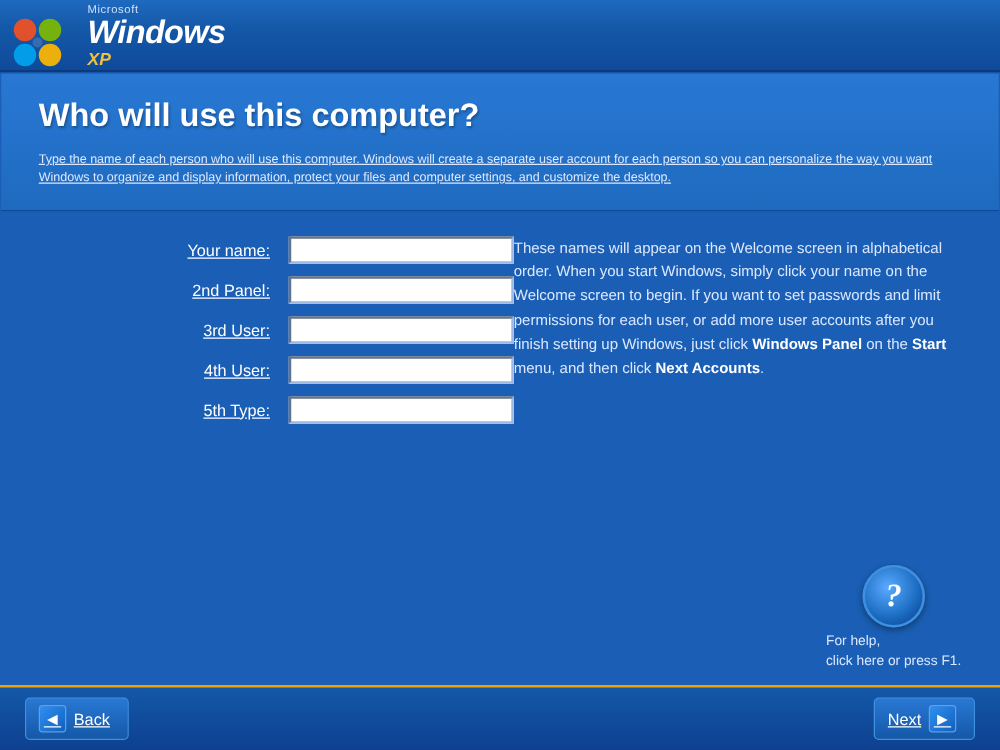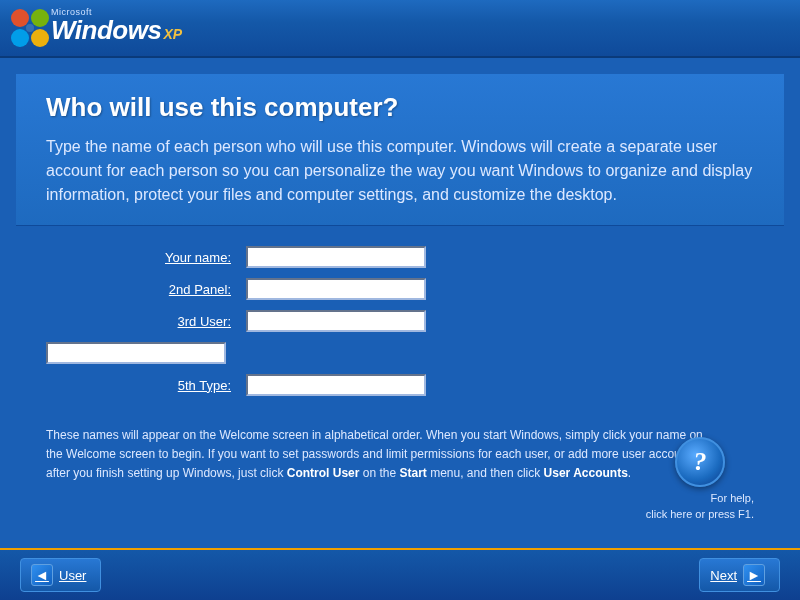--- a/index.html
+++ b/index.html
@@ -20,22 +20,22 @@
       height: 58px;
       display: flex;
       align-items: center;
       padding: 0 10px;
       border-bottom: 2px solid #0a3a7a;
       flex-shrink: 0;
     }
 
     .windows-logo {
       display: flex;
-      align-items: flex-start;
-      gap: 1px;
+      align-items: flex-end;
+      gap: 20px;
     }
 
     .xp-flag {
       width: 40px;
       height: 40px;
       position: relative;
     }
 
     .xp-flag svg {
       width: 40px;
@@ -70,52 +70,52 @@
       font-weight: bold;
       font-style: italic;
       vertical-align: super;
       font-size: 14px;
     }
 
     
     .main-content {
       flex: 1;
       background: linear-gradient(180deg, #1a5fb5 0%, #1a5fb5 100%);
-      padding: 16px;
+      padding: 1px;
       display: flex;
       flex-direction: column;
       overflow: hidden;
     }
 
     .page-header {
       background: linear-gradient(180deg, #2878d4 0%, #1e6abf 100%);
       padding: 18px 30px 18px 30px;
       border-bottom: 1px solid #0f4a9a;
     }
 
     .page-title {
       font-size: 26px;
       color: #ffffff;
       font-weight: bold;
       text-shadow: 1px 1px 2px rgba(0,0,0,0.3);
       margin-bottom: 12px;
     }
 
     .page-description {
-      font-size: 16px;
+      font-size: 10px;
       color: #dce8ff;
       line-height: 1.5;
       max-width: 720px;
+      text-decoration: underline;
     }
 
     .page-body {
       flex: 1;
       padding: 20px 30px;
       display: flex;
-      flex-direction: column;
       position: relative;
     }
 
     .user-fields {
       margin-bottom: 20px;
     }
 
     .field-row {
       display: flex;
       align-items: center;
@@ -184,21 +184,21 @@
       font-size: 26px;
       color: #ffffff;
       font-weight: bold;
       font-style: italic;
       font-family: serif;
     }
 
     .help-text {
       font-size: 11px;
       color: #dce8ff;
-      text-align: right;
+      text-align: left;
       line-height: 1.4;
     }
 
     
     .bottom-bar {
       background: linear-gradient(180deg, #1458a8 0%, #0e4090 100%);
       height: 52px;
       display: flex;
       align-items: center;
       justify-content: space-between;
@@ -255,21 +255,21 @@
         <ellipse cx="10" cy="10" rx="9" ry="9" fill="#f25022" opacity="0.92"></ellipse>
         <ellipse cx="30" cy="10" rx="9" ry="9" fill="#7fba00" opacity="0.92"></ellipse>
         <ellipse cx="10" cy="30" rx="9" ry="9" fill="#00a4ef" opacity="0.92"></ellipse>
         <ellipse cx="30" cy="30" rx="9" ry="9" fill="#ffb900" opacity="0.92"></ellipse>
 
         <ellipse cx="20" cy="20" rx="4" ry="4" fill="rgba(255,255,255,0.15)"></ellipse>
       </svg>
     </div>
     <div class="windows-text">
       <span class="microsoft-label">Microsoft</span>
-      <div style="display:flex;align-items:baseline;gap:2px;">
+      <div style="display:flex;align-items:baseline;gap:2px;flex-direction:column;">
         <span class="windows-label">Windows</span>
         <span class="xp-label">XP</span>
       </div>
     </div>
   </div>
 </div>
 
 <div class="main-content">
 
   <div class="page-header">
@@ -290,54 +290,55 @@
         <label class="field-label" for="user2">2nd Panel:</label>
         <input class="field-input" id="user2" type="text" value="" style="">
       </div>
 
       <div class="field-row">
         <label class="field-label" for="user3">3rd User:</label>
         <input class="field-input" id="user3" type="text" value="" style="">
       </div>
 
       <div class="field-row">
+        <label class="field-label" for="user4">4th User:</label>
         <input class="field-input" id="user4" type="text" value="" style="">
       </div>
 
       <div class="field-row">
         <label class="field-label" for="user5">5th Type:</label>
         <input class="field-input" id="user5" type="text" value="" style="">
       </div>
 
     </div>
 
     <div class="bottom-text">
       These names will appear on the Welcome screen in alphabetical order. When you start Windows, simply
       click your name on the Welcome screen to begin. If you want to set passwords and limit permissions for
       each user, or add more user accounts after you finish setting up Windows, just click
-      <strong>Control User</strong> on the
+      <strong>Windows Panel</strong> on the
       <strong>Start</strong> menu, and then click
-      <strong>User Accounts</strong>.
+      <strong>Next Accounts</strong>.
     </div>
 
     <button class="help-button" title="For help, click here or press F1.">
       <div class="help-circle">
         <span>?</span>
       </div>
       <div class="help-text">For help,<br>click here or press F1.</div>
     </button>
 
   </div>
 </div>
 
 <div class="bottom-bar">
 
   <button class="nav-button back-button">
     <div class="nav-arrow">◄</div>
-    <span>User</span>
+    <span>Back</span>
   </button>
 
   <button class="nav-button next-button">
     <span>Next</span>
     <div class="nav-arrow">►</div>
   </button>
 
 </div>
 
 </body></html>

